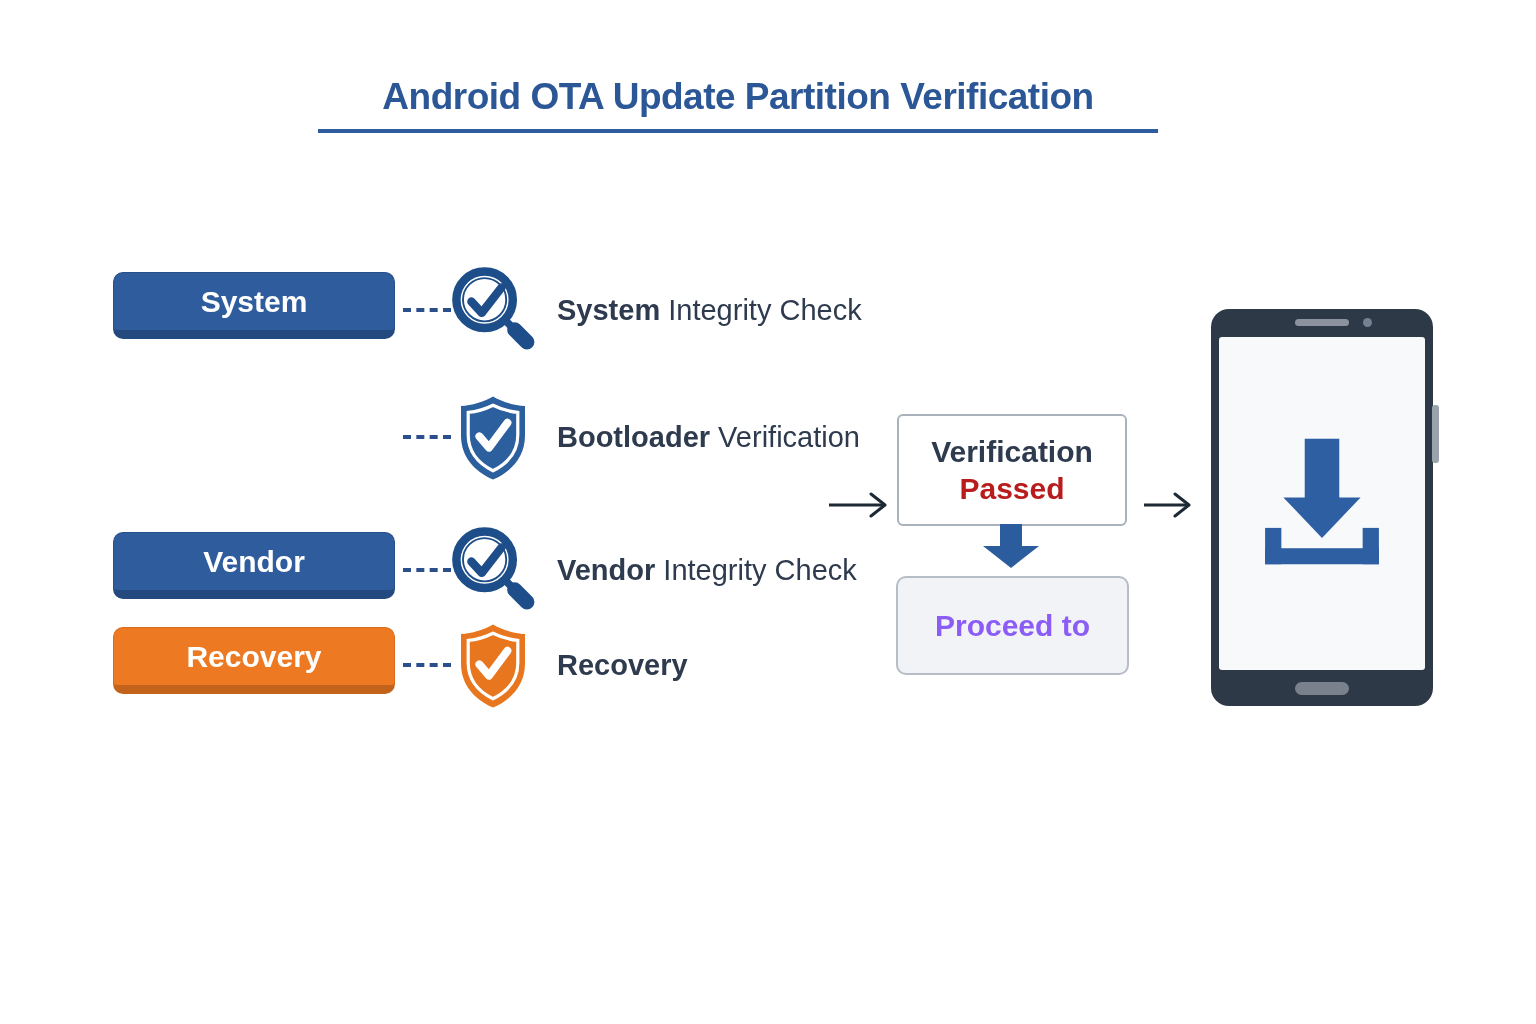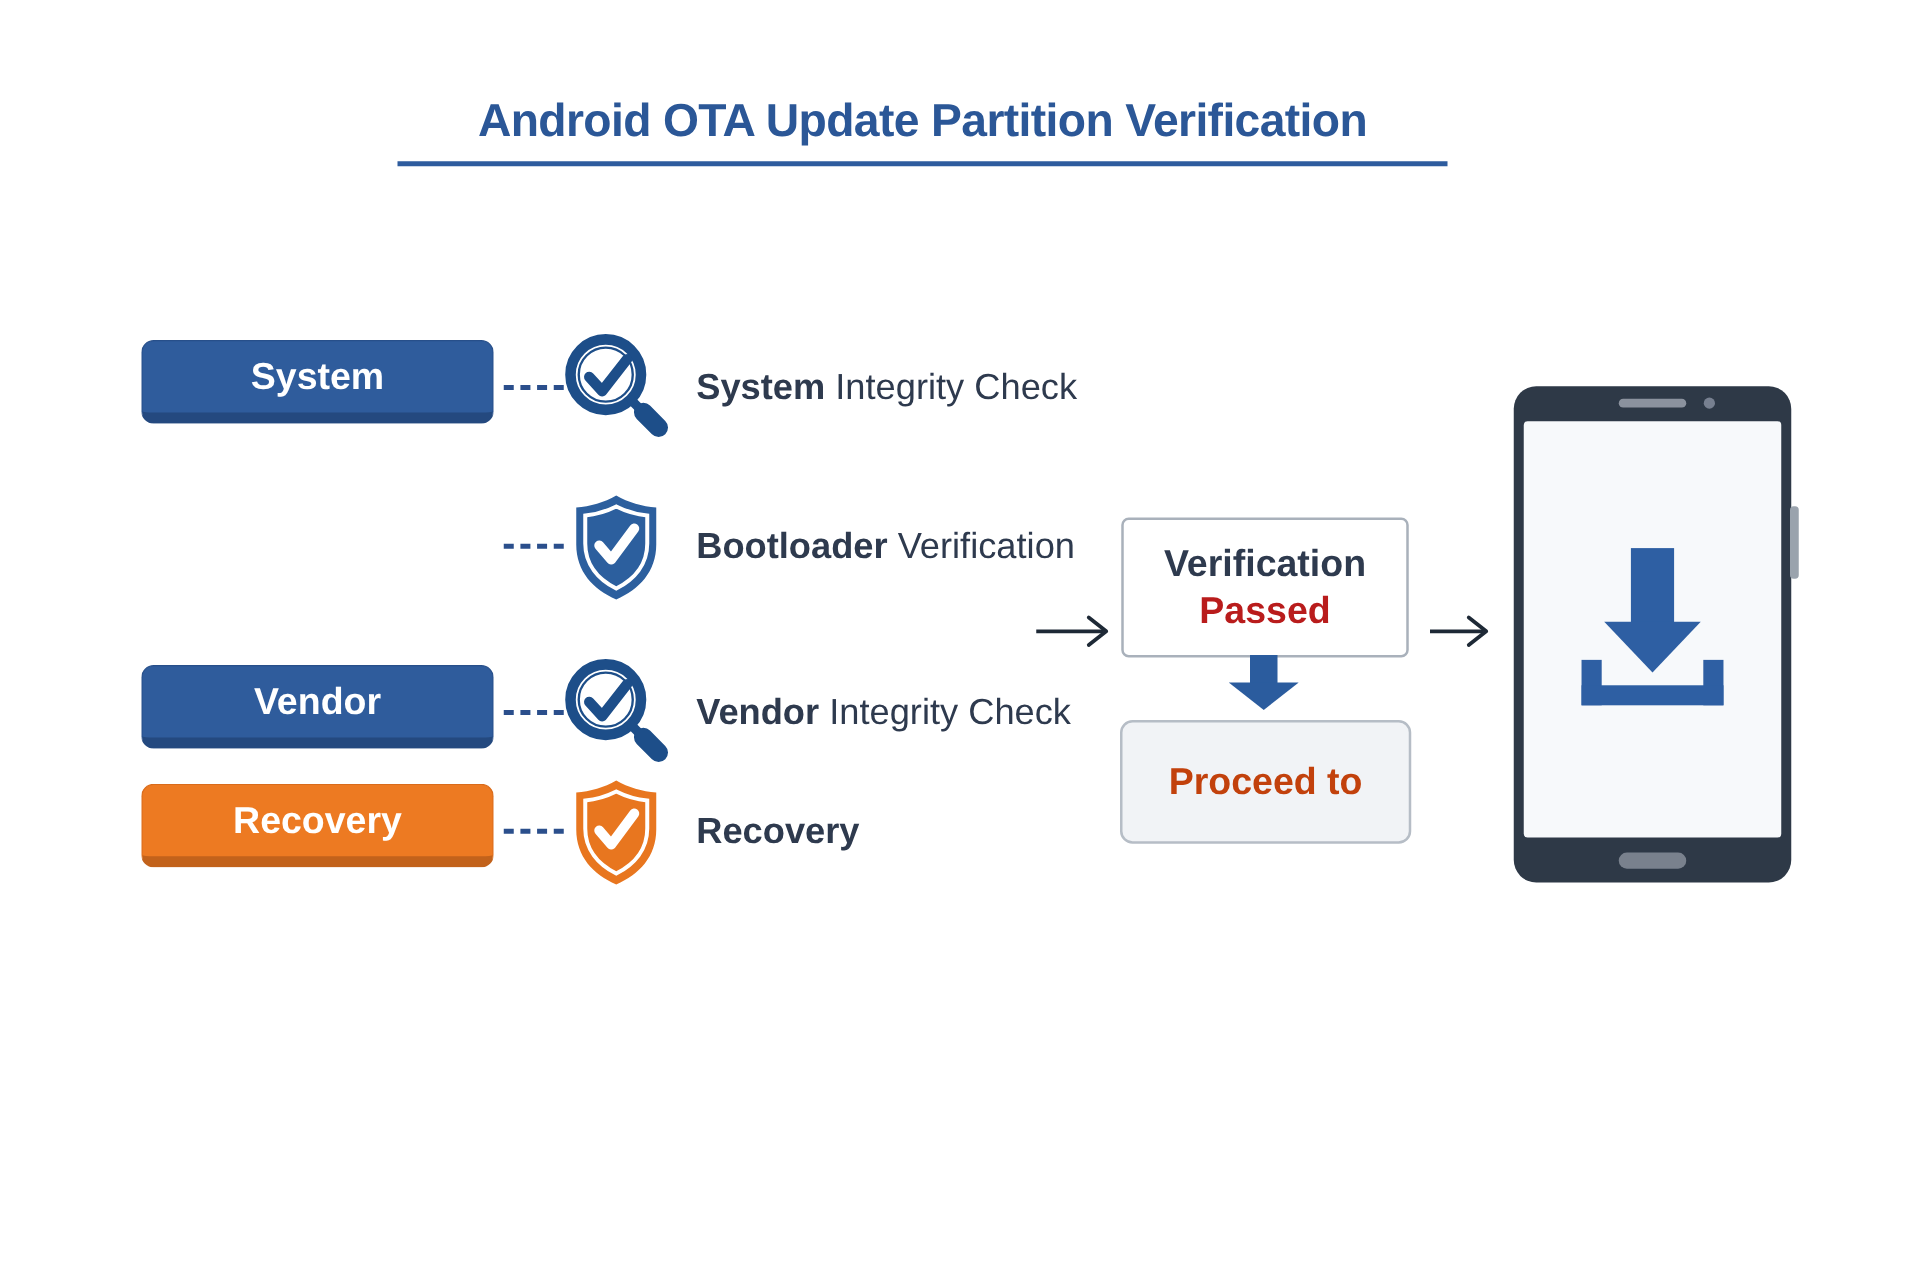--- a/index.html
+++ b/index.html
@@ -46,21 +46,21 @@
     background:#ffffff;border:2px solid #a9b1bb;border-radius:6px;
     display:flex;flex-direction:column;align-items:center;justify-content:center;
     font-size:30px;font-weight:bold;line-height:37px;box-sizing:border-box;
   }
   .vbox .l1{color:#2e3a4e;}
   .vbox .l2{color:#b91c1c;}
   .pbox{
     position:absolute;left:896px;top:576px;width:233px;height:99px;
     background:#f1f3f6;border:2px solid #b6bdc6;border-radius:10px;
     display:flex;flex-direction:column;align-items:center;justify-content:center;
-    font-size:30px;font-weight:bold;line-height:36px;color:#c2410c;box-sizing:border-box;
+    font-size:30px;font-weight:bold;line-height:36px;color:#8b5cf6;box-sizing:border-box;
   }
   .down-arrow{position:absolute;left:983px;top:524px;}
   
   .phone{
     position:absolute;left:1211px;top:309px;width:222px;height:397px;
     background:#2e3947;border-radius:18px;
   }
   .phone-side{
     position:absolute;right:-6px;top:96px;width:7px;height:58px;
     background:#9aa3ad;border-radius:3px;

